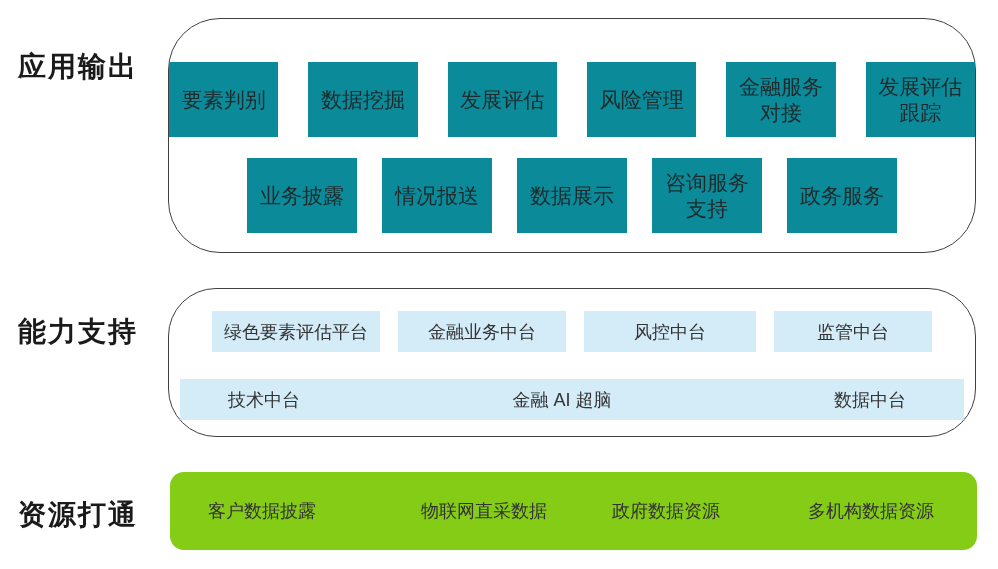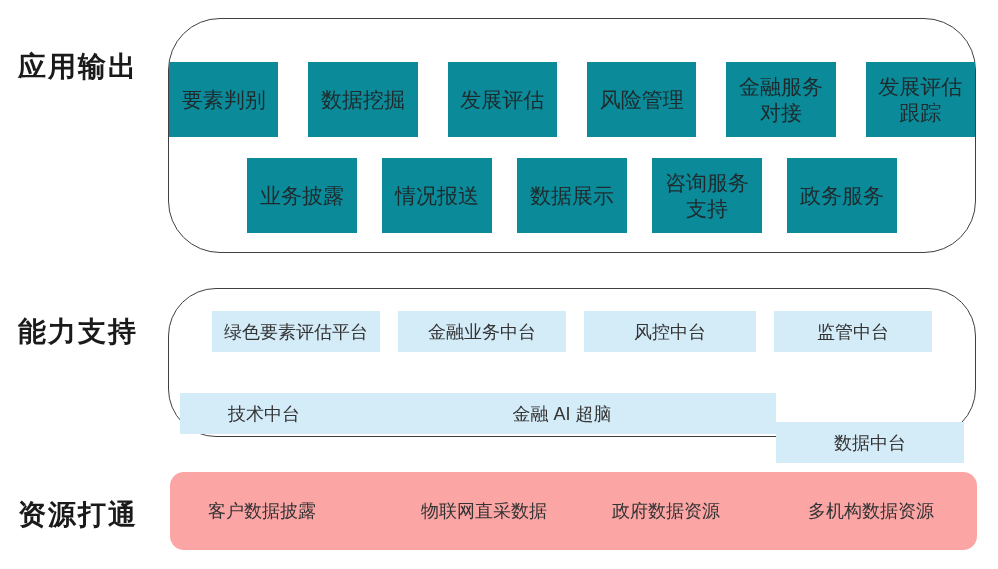--- a/index.html
+++ b/index.html
@@ -61,48 +61,48 @@
     font-size: 21px;
     line-height: 1.2;
     display: flex;
     align-items: center;
     justify-content: center;
     text-align: center;
     white-space: pre-line;
   }
 
   #cap-row1 { top: 22px; gap: 18px; }
-  #cap-row2 { top: 104px; }
+  #cap-row2 { top: 90px; }
 
   .cap-box {
     height: 41px;
     background: #d4ebf8;
     color: #333333;
     font-size: 18px;
     display: flex;
     align-items: center;
     justify-content: center;
     text-align: center;
     white-space: nowrap;
   }
   #cap-row1 .cap-box { width: 168px; }
   #cap-row1 .cap-box:nth-child(3) { width: 172px; }
   #cap-row1 .cap-box:nth-child(4) { width: 158px; }
   #cap-row2 .cap-box:nth-child(1) { width: 168px; }
   #cap-row2 .cap-box:nth-child(2) { width: 428px; }
-  #cap-row2 .cap-box:nth-child(3) { width: 188px; margin-top: 29px; }
+  #cap-row2 .cap-box:nth-child(3) { width: 188px; }
 
   
   #resource-band {
     position: absolute;
     left: 170px;
     top: 472px;
     width: 807px;
     height: 78px;
-    background: #fca5a5;
+    background: #84cc16;
     border-radius: 14px;
   }
   .resource-item {
     position: absolute;
     top: 0;
     height: 78px;
     display: flex;
     align-items: center;
     color: #333333;
     font-size: 18px;

